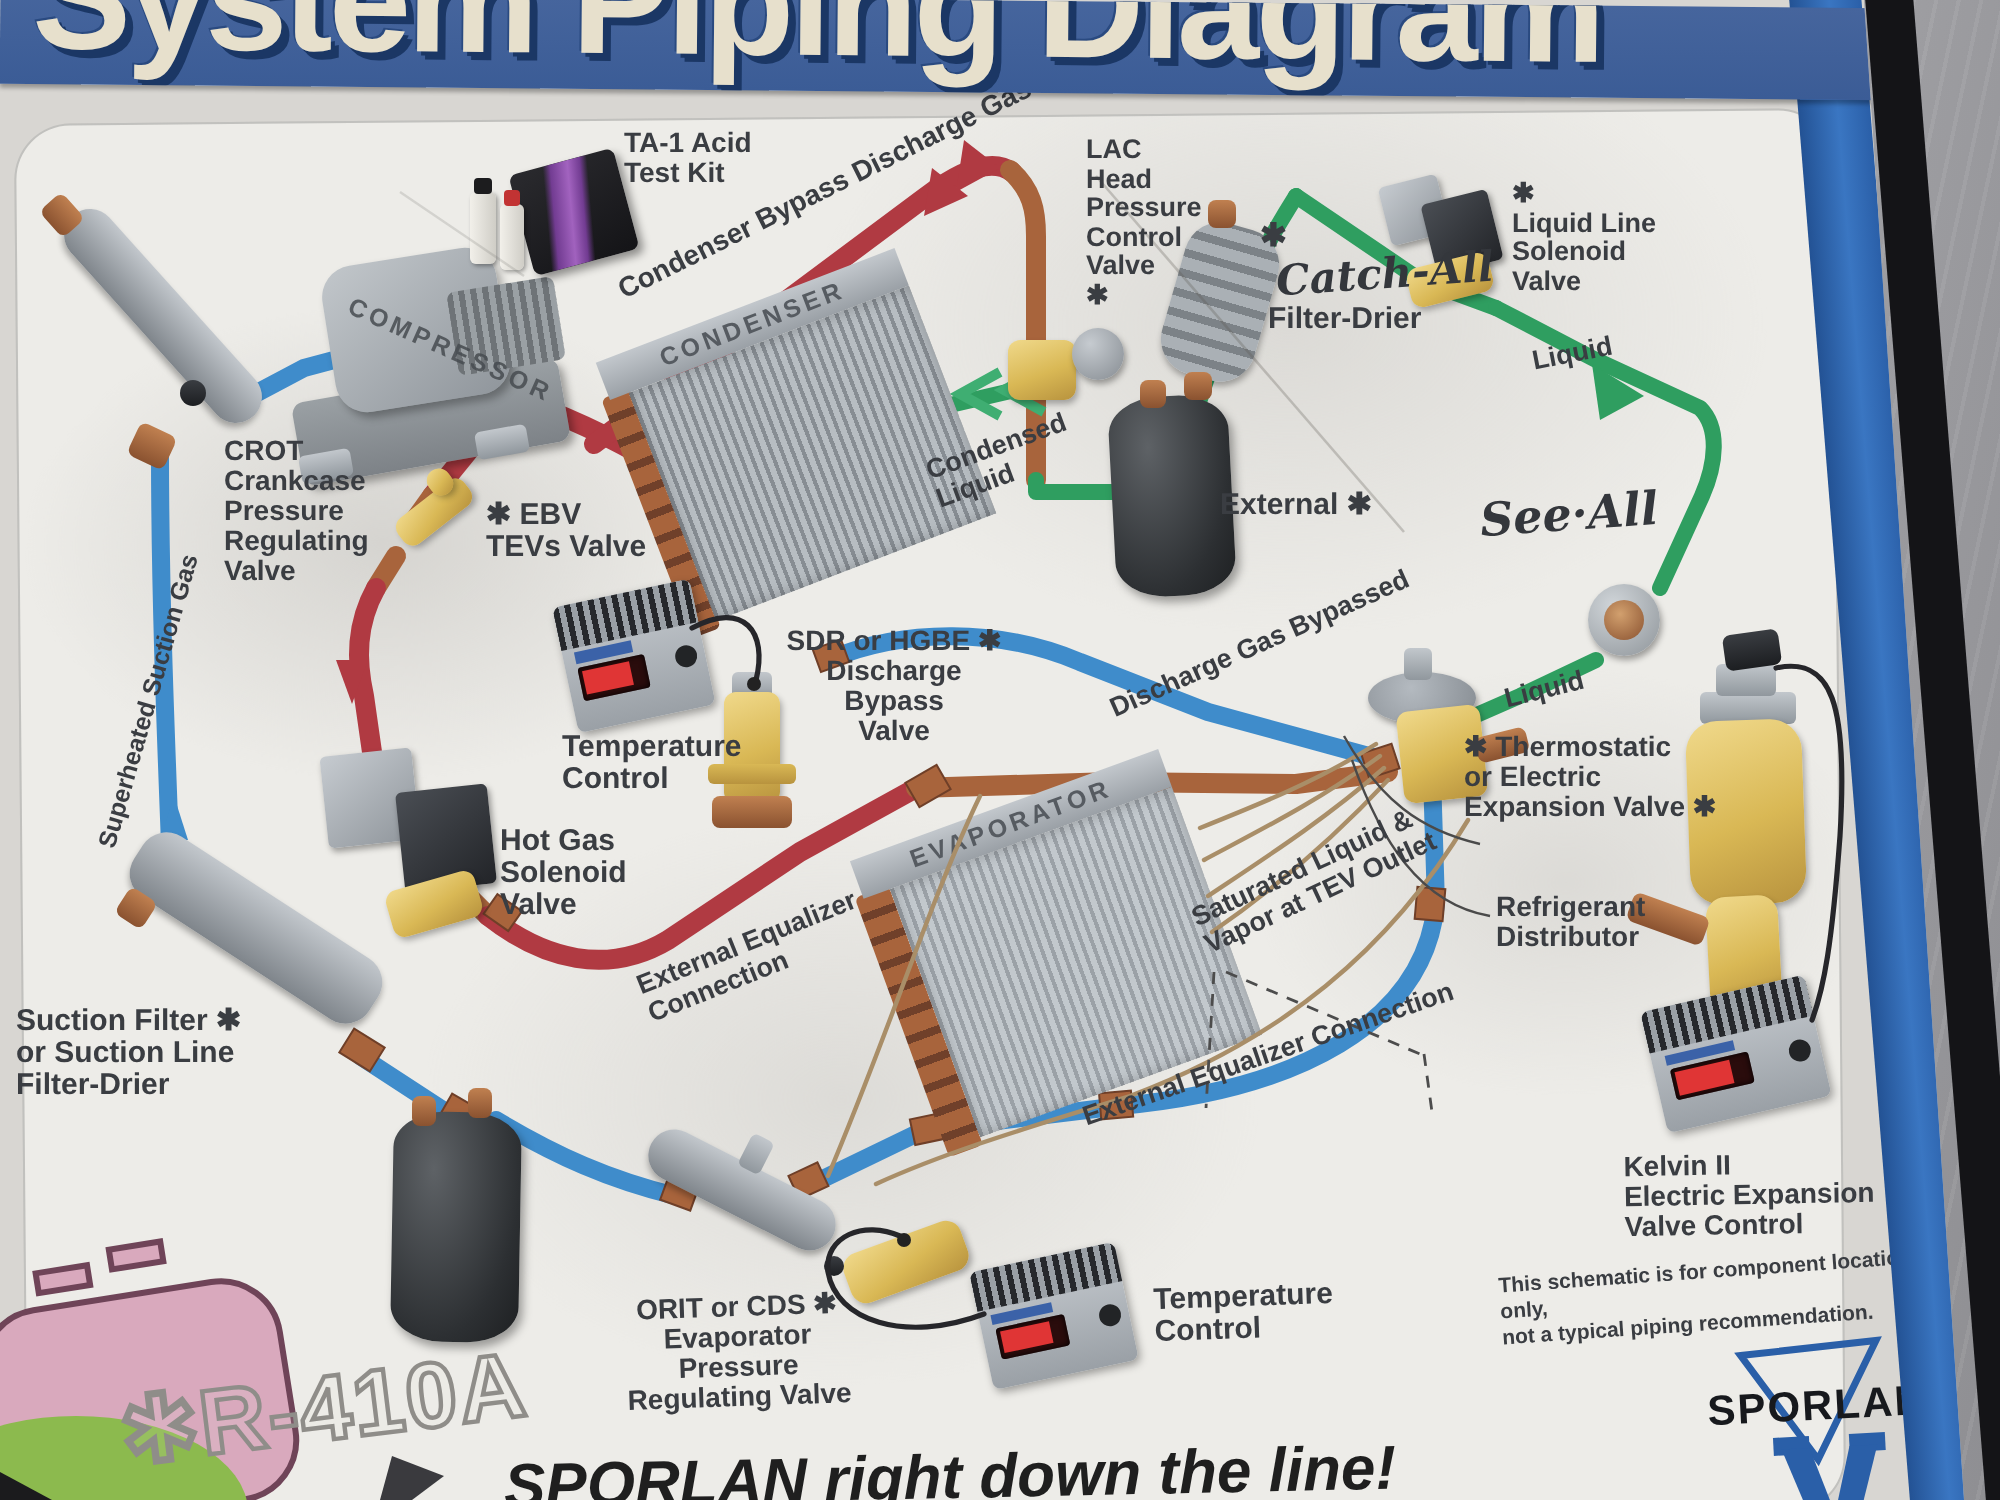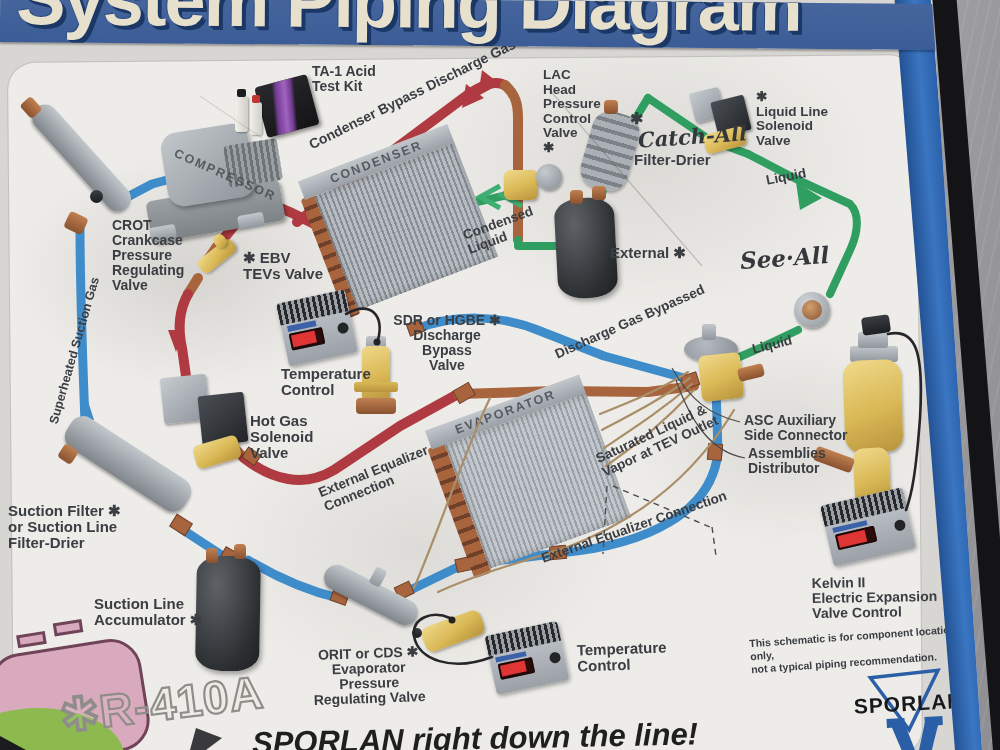--- a/index.html
+++ b/index.html
@@ -332,34 +332,33 @@
 Bypass
 Valve</div>
     <div class="lbl s15" style="left:281px;top:366px;">Temperature
 Control</div>
     <div class="lbl s15" style="left:250px;top:413px;">Hot Gas
 Solenoid
 Valve</div>
     <div class="lbl s12" style="left:-10px;top:344px;width:170px;transform:rotate(-74deg);text-align:center;">Superheated Suction Gas</div>
     <div class="lbl" style="left:556px;top:348px;transform:rotate(-24deg);transform-origin:0 50%;white-space:nowrap;">Discharge Gas Bypassed</div>
     <div class="lbl" style="left:752px;top:338px;transform:rotate(-14deg);">Liquid</div>
-    <div class="lbl s14" style="left:744px;top:413px;">ASC Auxiliary
-Side Connector</div>
-    <div class="lbl s14" style="left:748px;top:446px;">Assemblies
+    <div class="lbl s14" style="left:732px;top:366px;">✱ Thermostatic
+or Electric
+Expansion Valve ✱</div>
+    <div class="lbl s14" style="left:748px;top:446px;">Refrigerant
 Distributor</div>
     <div class="lbl" style="left:600px;top:452px;transform:rotate(-25deg);transform-origin:0 50%;">Saturated Liquid &amp;
 Vapor at TEV Outlet</div>
     <div class="lbl" style="left:322px;top:486px;transform:rotate(-22deg);transform-origin:0 50%;">External Equalizer
 Connection</div>
     <div class="lbl" style="left:542px;top:552px;transform:rotate(-19deg);transform-origin:0 50%;white-space:nowrap;">External Equalizer Connection</div>
     <div class="lbl s15" style="left:8px;top:503px;">Suction Filter ✱
 or Suction Line
 Filter-Drier</div>
-    <div class="lbl s15" style="left:94px;top:596px;">Suction Line
-Accumulator ✱</div>
     <div class="lbl s14 c" style="left:300px;top:646px;width:138px;transform:rotate(-2deg);">ORIT or CDS ✱
 Evaporator
 Pressure
 Regulating Valve</div>
     <div class="lbl s15" style="left:577px;top:641px;transform:rotate(-2deg);">Temperature
 Control</div>
     <div class="lbl s14" style="left:812px;top:575px;transform:rotate(-1deg);">Kelvin II
 Electric Expansion
 Valve Control</div>
     <div class="lbl note" style="left:750px;top:630px;width:208px;transform:rotate(-4deg);">This schematic is for component location only,

